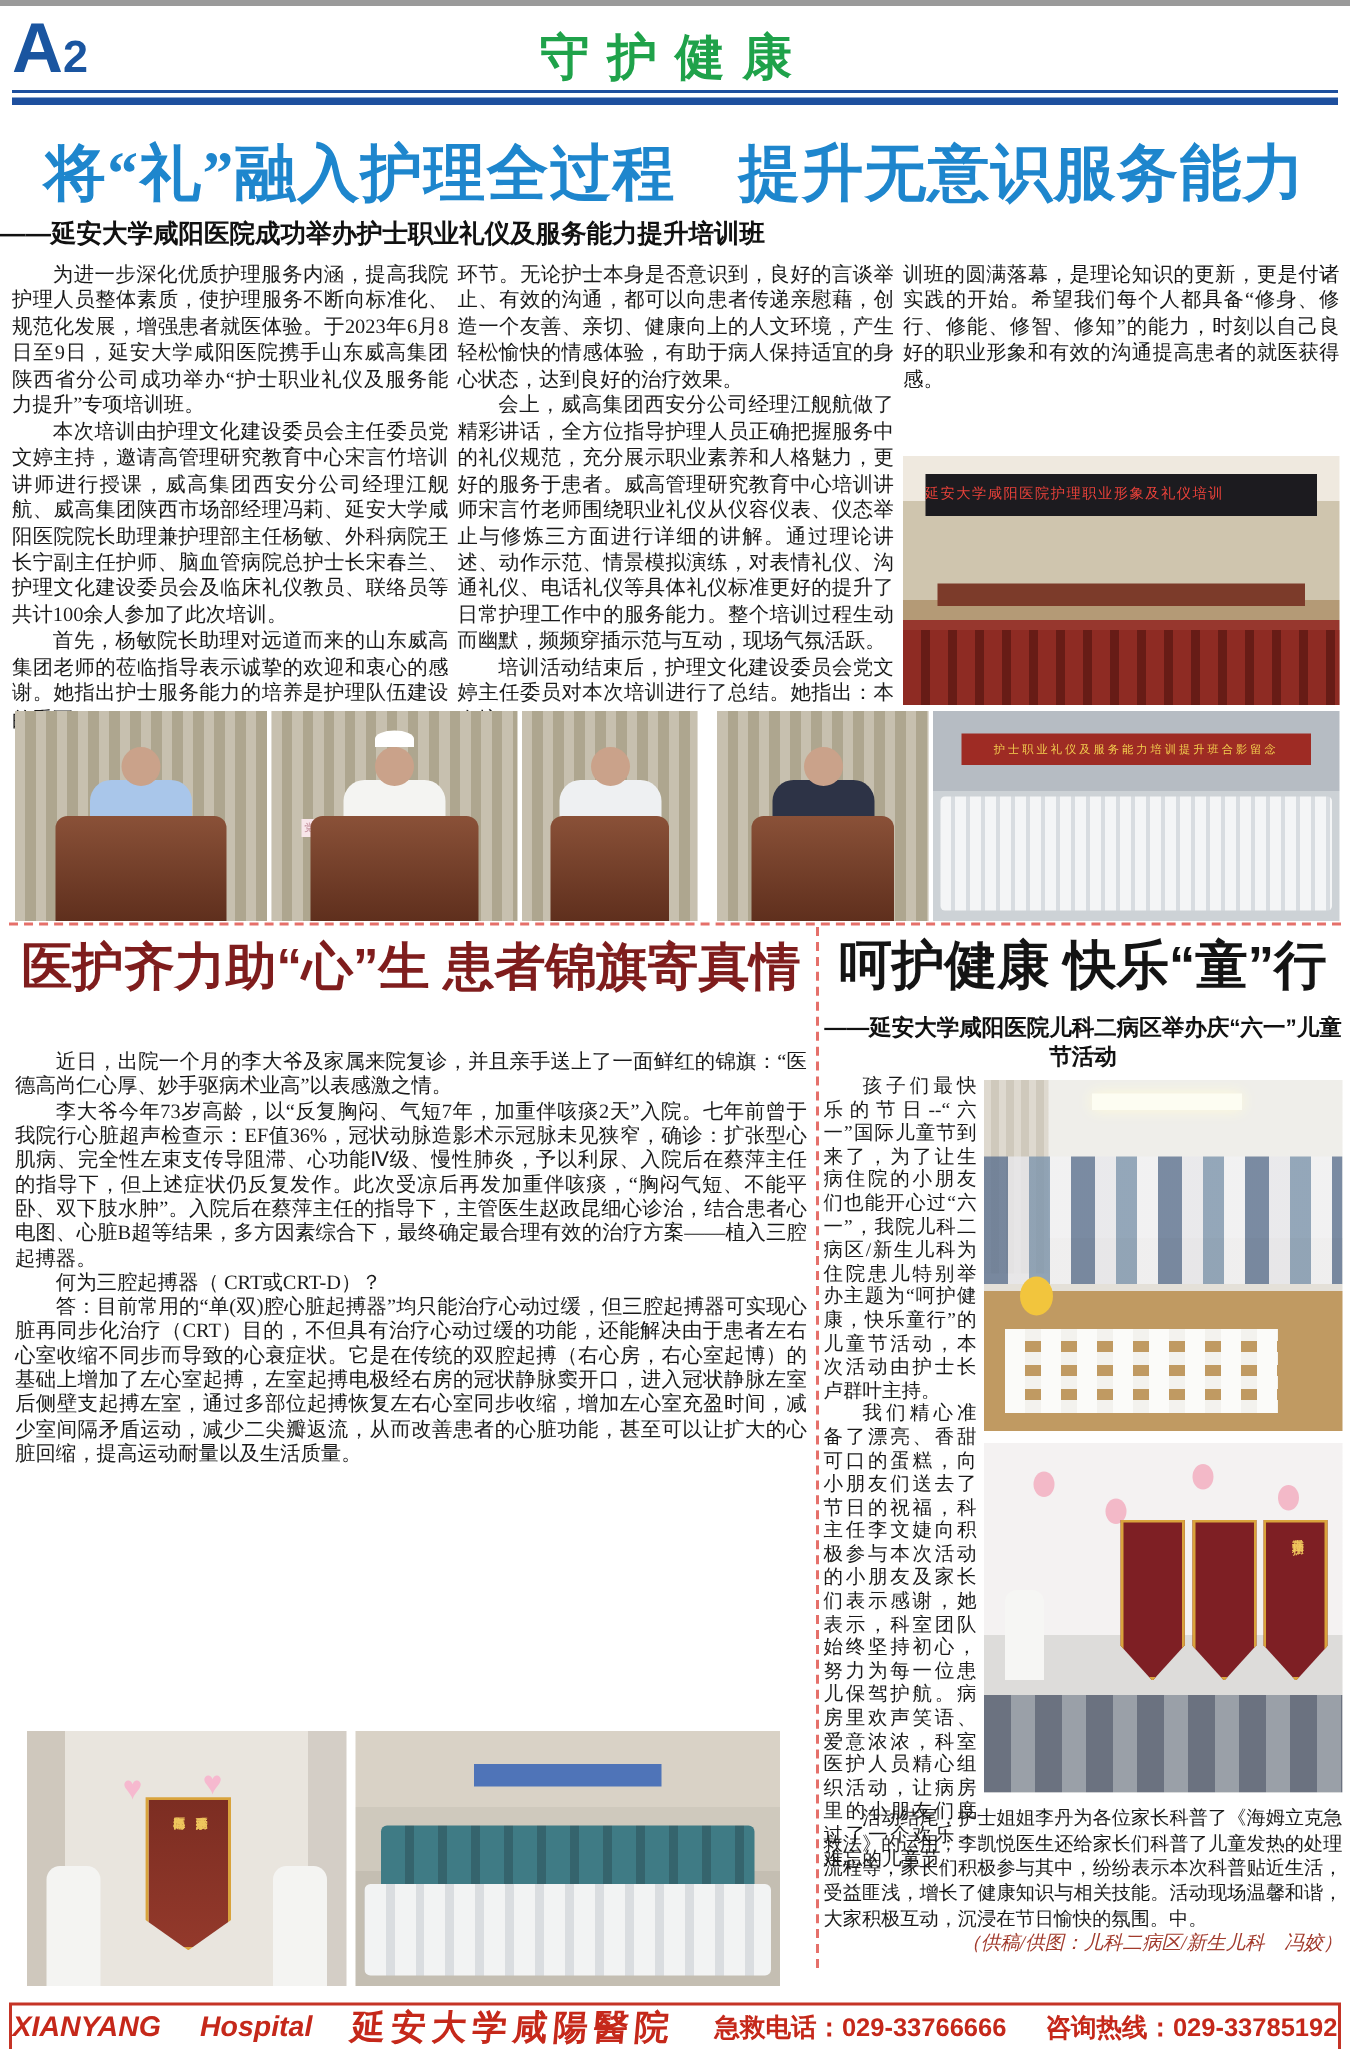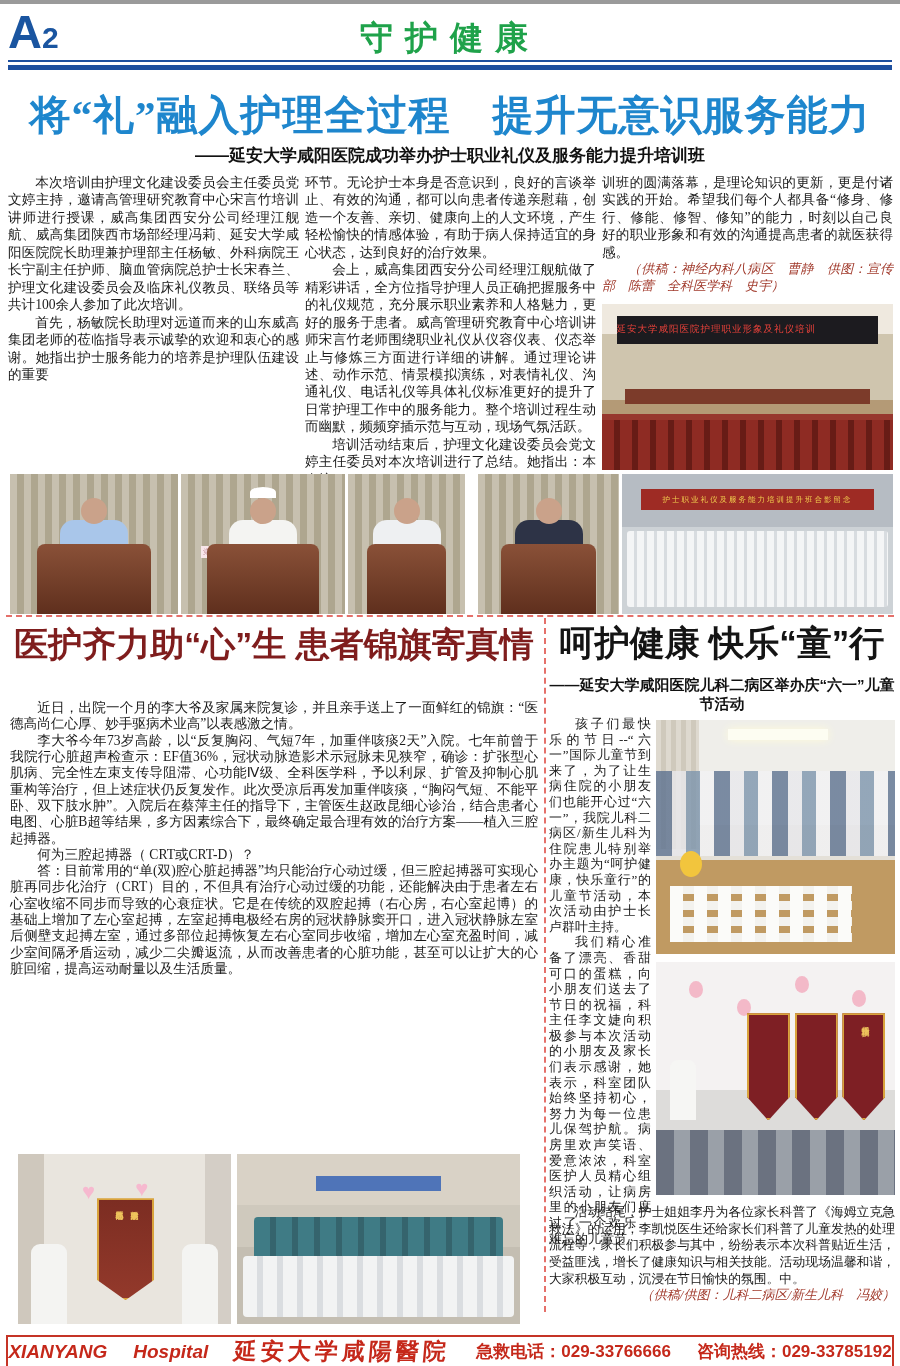--- a/index.html
+++ b/index.html
@@ -13,21 +13,21 @@
           color:#1a55a0;font-size:47px;line-height:1}
   .pageno .sub{font-size:30px}
   .section-title{left:0;right:0;top:12px;text-align:center;font-family:"Liberation Sans",sans-serif;
           font-weight:bold;font-size:33px;color:#1fa24a;letter-spacing:12px}
   .rule1{left:8px;right:8px;top:56px;height:2px;background:#1d4f9e}
   .rule2{left:8px;right:8px;top:61px;height:5px;background:#1d4f9e}
 
   
   .a1-title{left:0;right:0;top:84px;text-align:center;font-weight:bold;font-size:41px;
           color:#1e86cd;letter-spacing:1px}
-  .a1-sub{left:0;right:0;top:140px;text-align:center;font-weight:bold;font-size:17px;
+  .a1-sub{left:0;right:0;top:140px;text-align:left;font-weight:bold;font-size:17px;
           color:#111;font-family:"Liberation Sans",sans-serif}
   .col{top:170px;width:291px;font-size:13.6px;line-height:1.285;text-align:justify}
   .col p{margin:0;text-indent:2em}
   p.noind{text-indent:0}
   .credit{color:#a13a2c;font-style:italic;font-size:13px}
   .credit1{text-indent:1em;margin-top:3px}
 
   
   .hr-dash{left:6px;right:6px;top:611px;border-top:2px dashed #e5706a}
   .vr-dash{left:544px;top:614px;height:694px;border-left:2px dashed #e5706a}
@@ -120,31 +120,31 @@
 
   <div class="abs pageno"><span>A</span><span class="sub">2</span></div>
   <div class="abs section-title">守护健康</div>
   <div class="abs rule1"></div>
   <div class="abs rule2"></div>
 
   <div class="abs a1-title">将“礼”融入护理全过程　提升无意识服务能力</div>
   <div class="abs a1-sub">——延安大学咸阳医院成功举办护士职业礼仪及服务能力提升培训班</div>
 
   <div class="abs col" style="left:8px">
+    <p>为进一步深化优质护理服务内涵，提高我院护理人员整体素质，使护理服务不断向标准化、规范化发展，增强患者就医体验。于2023年6月8日至9日，延安大学咸阳医院携手山东威高集团陕西省分公司成功举办“护士职业礼仪及服务能力提升”专项培训班。</p>
     <p>本次培训由护理文化建设委员会主任委员党文婷主持，邀请高管理研究教育中心宋言竹培训讲师进行授课，威高集团西安分公司经理江舰航、威高集团陕西市场部经理冯莉、延安大学咸阳医院院长助理兼护理部主任杨敏、外科病院王长宁副主任护师、脑血管病院总护士长宋春兰、护理文化建设委员会及临床礼仪教员、联络员等共计100余人参加了此次培训。</p>
     <p>首先，杨敏院长助理对远道而来的山东威高集团老师的莅临指导表示诚挚的欢迎和衷心的感谢。她指出护士服务能力的培养是护理队伍建设的重要</p>
   </div>
   <div class="abs col" style="left:305px">
     <p class="noind">环节。无论护士本身是否意识到，良好的言谈举止、有效的沟通，都可以向患者传递亲慰藉，创造一个友善、亲切、健康向上的人文环境，产生轻松愉快的情感体验，有助于病人保持适宜的身心状态，达到良好的治疗效果。</p>
     <p>会上，威高集团西安分公司经理江舰航做了精彩讲话，全方位指导护理人员正确把握服务中的礼仪规范，充分展示职业素养和人格魅力，更好的服务于患者。威高管理研究教育中心培训讲师宋言竹老师围绕职业礼仪从仪容仪表、仪态举止与修炼三方面进行详细的讲解。通过理论讲述、动作示范、情景模拟演练，对表情礼仪、沟通礼仪、电话礼仪等具体礼仪标准更好的提升了日常护理工作中的服务能力。整个培训过程生动而幽默，频频穿插示范与互动，现场气氛活跃。</p>
     <p>培训活动结束后，护理文化建设委员会党文婷主任委员对本次培训进行了总结。她指出：本次培</p>
   </div>
   <div class="abs col" style="left:602px">
     <p class="noind">训班的圆满落幕，是理论知识的更新，更是付诸实践的开始。希望我们每个人都具备“修身、修行、修能、修智、修知”的能力，时刻以自己良好的职业形象和有效的沟通提高患者的就医获得感。</p>
-    <p class="credit credit1">（供稿：神经内科八病区　曹静　供图：宣传部　陈蕾　全科医学科　史宇）</p>
   </div>
 
   <div class="photo conf" style="left:602px;top:300px;width:291px;height:166px">
     <div class="conf-banner">
         <span>延安大学咸阳医院护理职业形象及礼仪培训</span>
       </div>
     <div class="conf-table"></div>
     <div class="conf-seats"></div>
   </div>
 
@@ -180,21 +180,21 @@
       </div>
     <div class="gp-crowd"></div>
   </div>
 
   <div class="abs hr-dash"></div>
   <div class="abs vr-dash"></div>
 
   <div class="abs a2-title">医护齐力助“心”生 患者锦旗寄真情</div>
   <div class="abs a2-body">
     <p>近日，出院一个月的李大爷及家属来院复诊，并且亲手送上了一面鲜红的锦旗：“医德高尚仁心厚、妙手驱病术业高”以表感激之情。</p>
-    <p>李大爷今年73岁高龄，以“反复胸闷、气短7年，加重伴咳痰2天”入院。七年前曾于我院行心脏超声检查示：EF值36%，冠状动脉造影术示冠脉未见狭窄，确诊：扩张型心肌病、完全性左束支传导阻滞、心功能Ⅳ级、全科医学科，予以利尿、扩管及抑制心肌重构等治疗，但上述症状仍反复发作。此次受凉后再发加重伴咳痰，“胸闷气短、不能平卧、双下肢水肿”。入院后在蔡萍主任的指导下，主管医生赵政昆细心诊治，结合患者心电图、心脏B超等结果，多方因素综合下，最终确定最合理有效的治疗方案——植入三腔起搏器。</p>
+    <p>李大爷今年73岁高龄，以“反复胸闷、气短7年，加重伴咳痰2天”入院。七年前曾于我院行心脏超声检查示：EF值36%，冠状动脉造影术示冠脉未见狭窄，确诊：扩张型心肌病、完全性左束支传导阻滞、心功能Ⅳ级、慢性肺炎，予以利尿、入院后在蔡萍主任的指导下，但上述症状仍反复发作。此次受凉后再发加重伴咳痰，“胸闷气短、不能平卧、双下肢水肿”。入院后在蔡萍主任的指导下，主管医生赵政昆细心诊治，结合患者心电图、心脏B超等结果，多方因素综合下，最终确定最合理有效的治疗方案——植入三腔起搏器。</p>
     <p>何为三腔起搏器（ CRT或CRT-D）？</p>
     <p>答：目前常用的“单(双)腔心脏起搏器”均只能治疗心动过缓，但三腔起搏器可实现心脏再同步化治疗（CRT）目的，不但具有治疗心动过缓的功能，还能解决由于患者左右心室收缩不同步而导致的心衰症状。它是在传统的双腔起搏（右心房，右心室起博）的基础上增加了左心室起搏，左室起搏电极经右房的冠状静脉窦开口，进入冠状静脉左室后侧壁支起搏左室，通过多部位起搏恢复左右心室同步收缩，增加左心室充盈时间，减少室间隔矛盾运动，减少二尖瓣返流，从而改善患者的心脏功能，甚至可以让扩大的心脏回缩，提高运动耐量以及生活质量。</p>
   </div>
 
   <div class="photo corr" style="left:18px;top:1150px;width:213px;height:170px">
     <div class="coat" style="left:6%"></div>
     <div class="coat" style="right:6%"></div>
     <div class="corr-pennant">
       <span class="vt">医德高尚仁心厚</span>
       <span class="vt">妙手驱病术业高</span>

